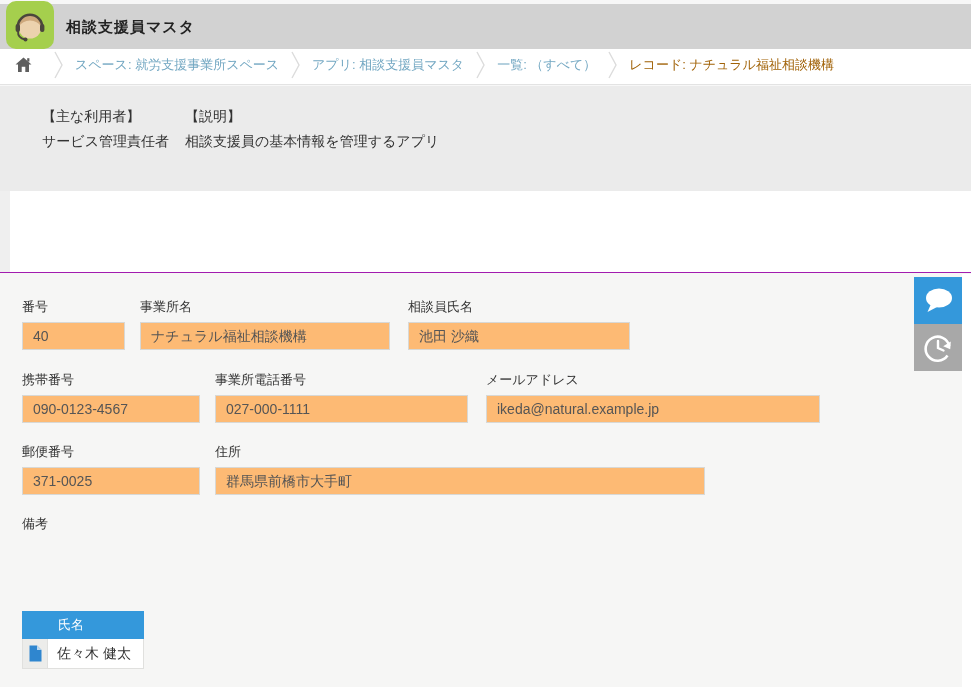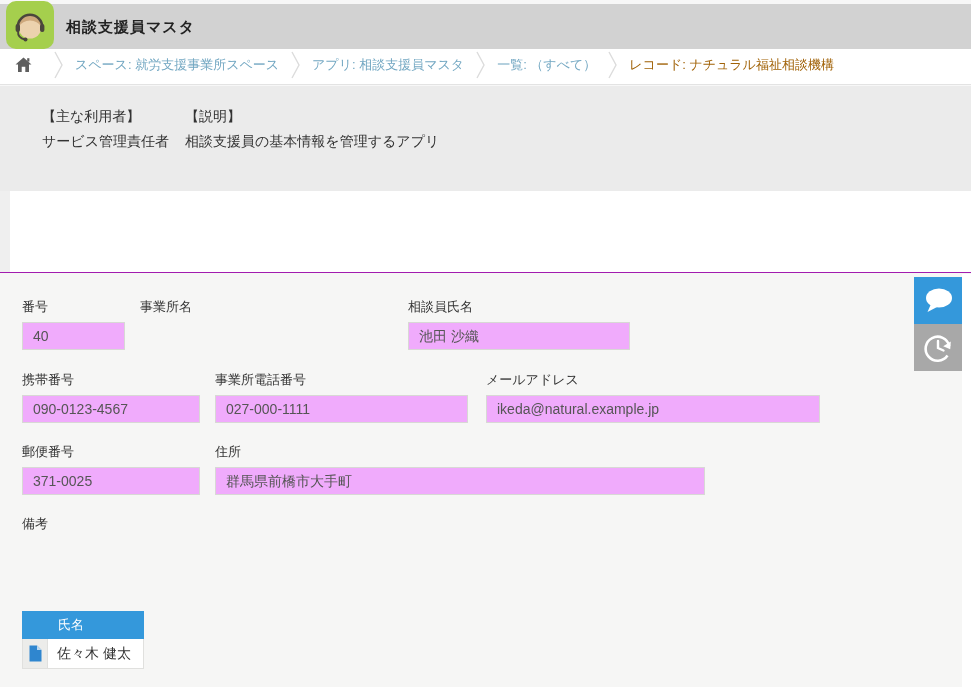--- a/index.html
+++ b/index.html
@@ -26,21 +26,21 @@
   .desc-col.c2 { left:185px; }
 
   
   .toolbar-area { position:absolute; top:191px; left:0; right:0; height:81px; background:#efefef; }
   .toolbar-white { position:absolute; left:10px; top:0; right:0; bottom:0; background:#fff; }
 
   
   .record { position:absolute; top:272px; left:0; right:0; bottom:0; background:#f6f6f5; border-top:1px solid #a21caf; }
   .field { position:absolute; }
   .f-label { font-size:13px; color:#333; margin-bottom:6px; white-space:nowrap; }
-  .f-value { height:28px; line-height:26px; background:#f0abfc; border:1px solid #d8d8d5;
+  .f-value { height:28px; line-height:26px; background:#fdba74; border:1px solid #d8d8d5;
              padding:0 10px; font-size:14px; color:#555; white-space:nowrap; overflow:hidden; }
   .lone-label { position:absolute; font-size:13px; color:#333; white-space:nowrap;margin-top:40px; }
 
   
   .subtable { position:absolute; left:22px; top:338px; width:122px; }
   .st-header { height:28px; background:#3498db; color:#fff; font-size:13px;
                display:flex; align-items:center; justify-content:center; padding-right:24px; }
   .st-row { display:flex; height:30px;border-radius:11px; }
   .st-iconcell { width:26px; background:#ececea; border:1px solid #e0e0de; border-top:none;
                  display:flex; align-items:center; justify-content:center; cursor:pointer; }
@@ -116,20 +116,21 @@
   </section>
 
   <section class="record">
 
     <div class="field" style="left:22px;top:25px;width:103px">
       <div class="f-label">番号</div>
       <div class="f-value">40</div>
     </div>
     <div class="field" style="left:140px;top:25px;width:250px">
       <div class="f-label">事業所名</div>
+      <div class="f-value">ナチュラル福祉相談機構</div>
     </div>
     <div class="field" style="left:408px;top:25px;width:222px">
       <div class="f-label">相談員氏名</div>
       <div class="f-value">池田 沙織</div>
     </div>
 
     <div class="field" style="left:22px;top:98px;width:178px">
       <div class="f-label">携帯番号</div>
       <div class="f-value">090-0123-4567</div>
     </div>

